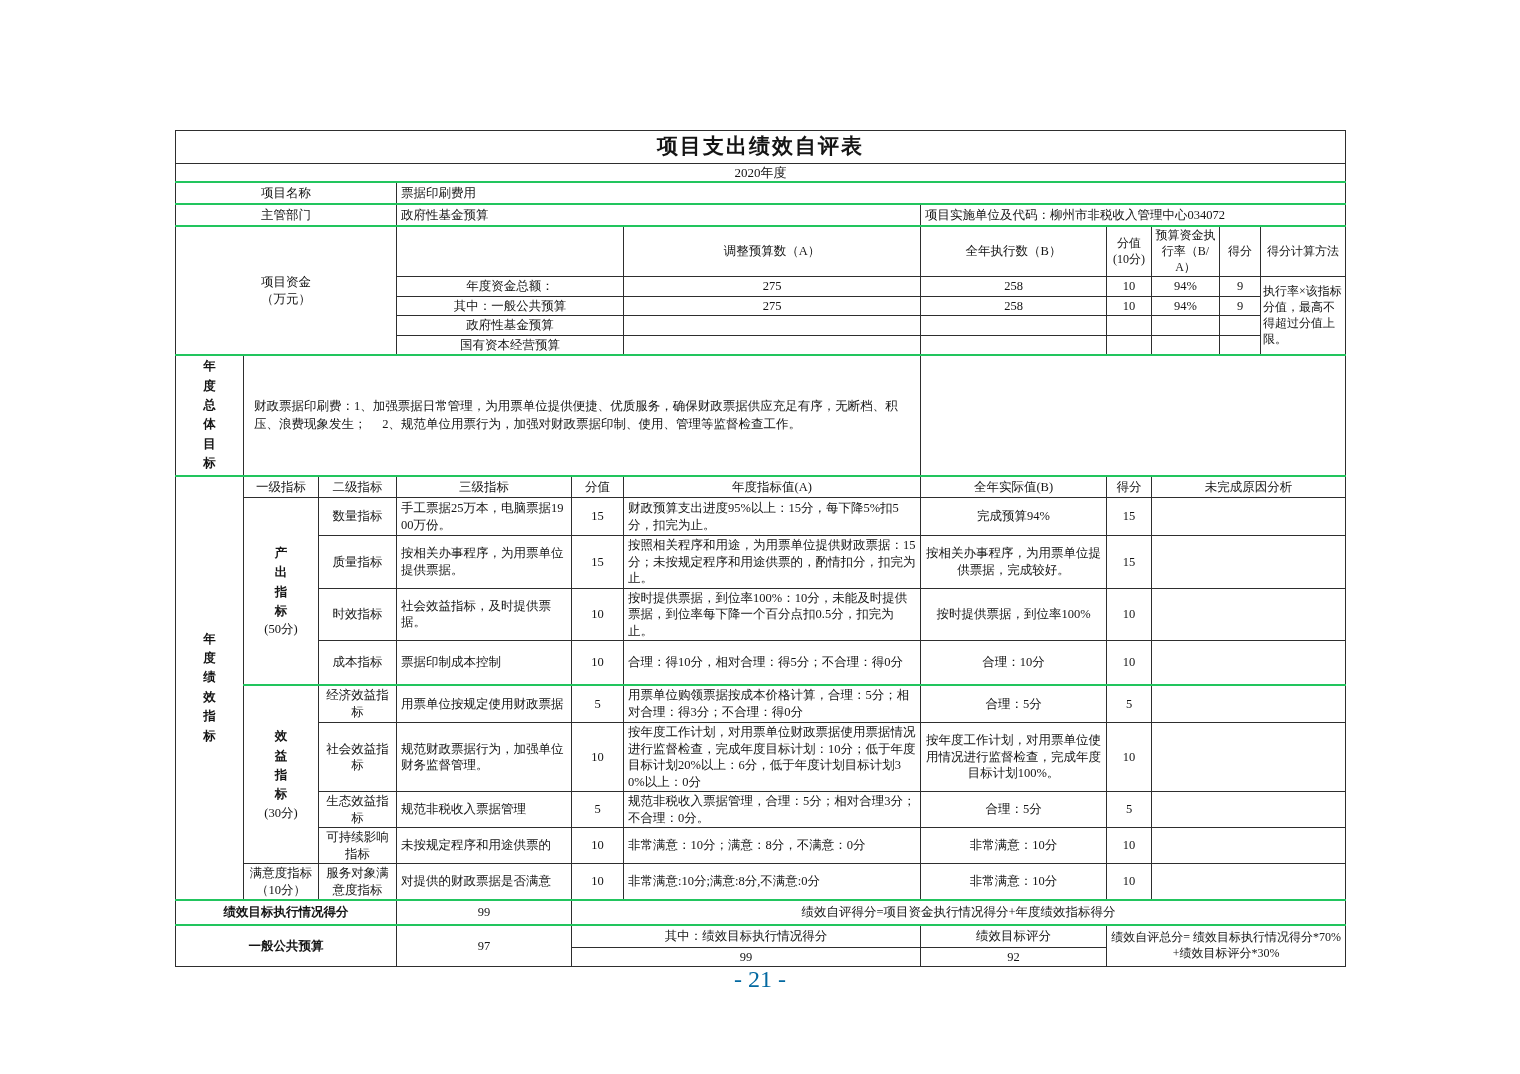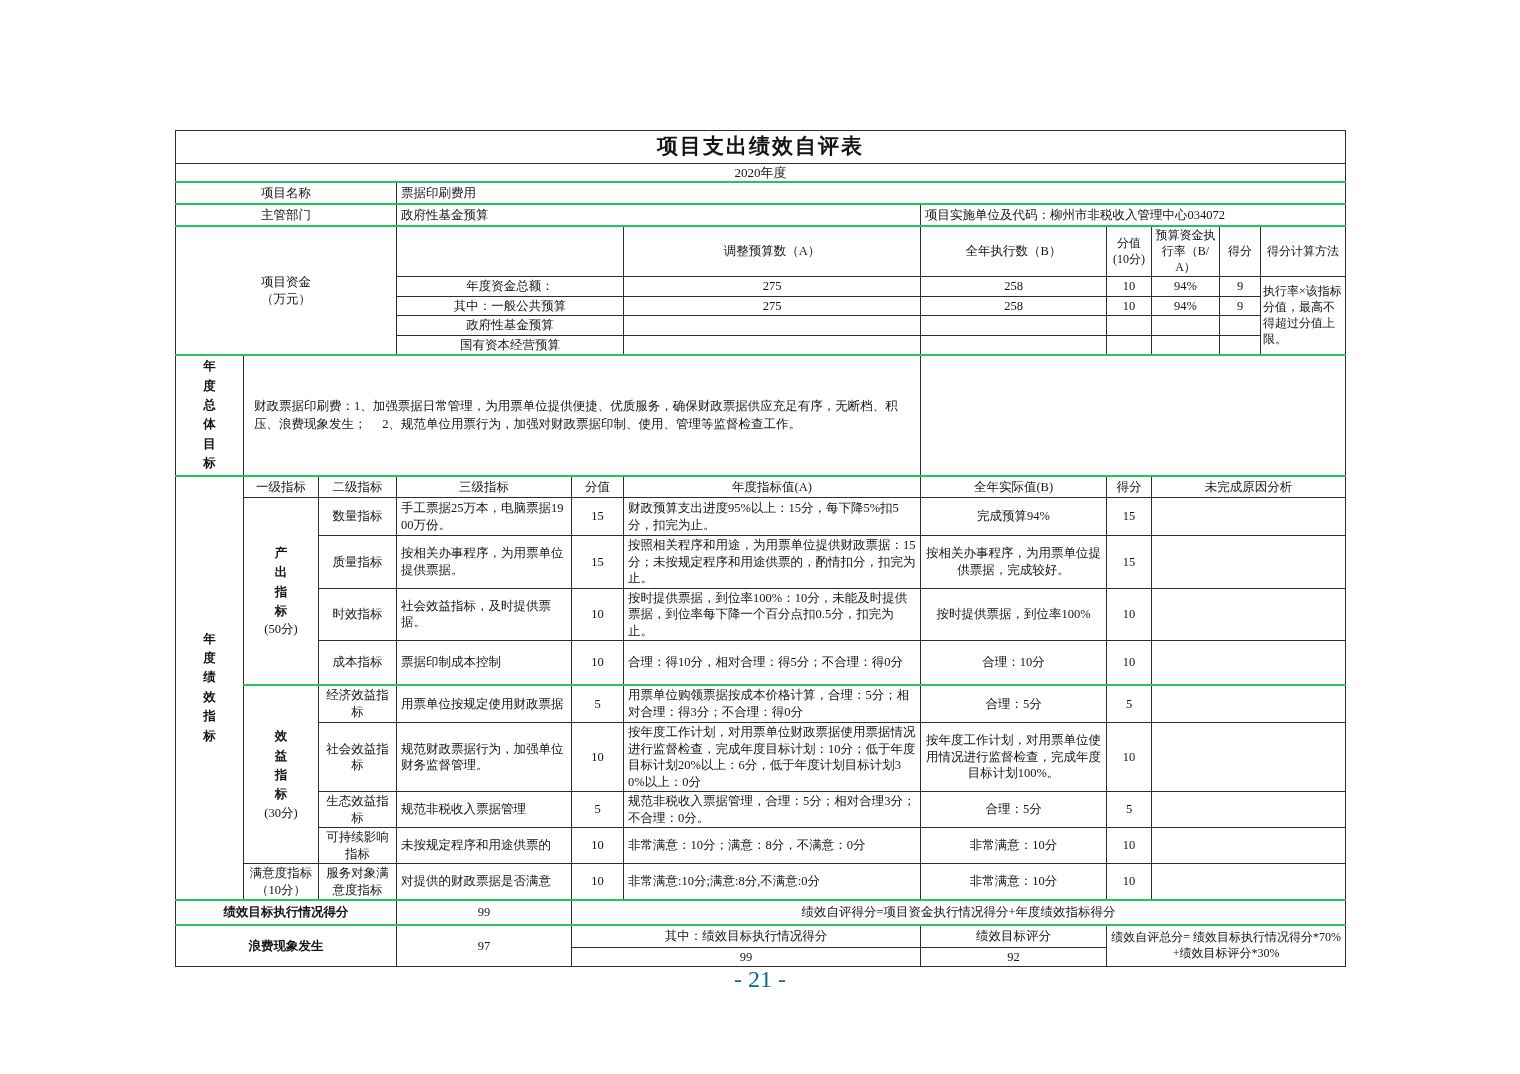--- a/index.html
+++ b/index.html
@@ -237,21 +237,21 @@
     <td colspan="3"></td>
   </tr>
 
   <tr style="height:25px">
     <td colspan="3" class="b t2">绩效目标执行情况得分</td>
     <td class="t2">99</td>
     <td colspan="7" class="t2">绩效自评得分=项目资金执行情况得分+年度绩效指标得分</td>
   </tr>
 
   <tr style="height:22px">
-    <td colspan="3" rowspan="2" class="b t2">浪费现象发生</td>
+    <td colspan="3" rowspan="2" class="b t2">一般公共预算</td>
     <td rowspan="2" class="t2">97</td>
     <td colspan="2" class="t2">其中：绩效目标执行情况得分</td>
     <td class="t2">绩效目标评分</td>
     <td colspan="4" rowspan="2" class="small t2">绩效自评总分= 绩效目标执行情况得分*70%+绩效目标评分*30%</td>
   </tr>
   <tr style="height:19px">
     <td colspan="2">99</td>
     <td>92</td>
   </tr>
 </tbody>

